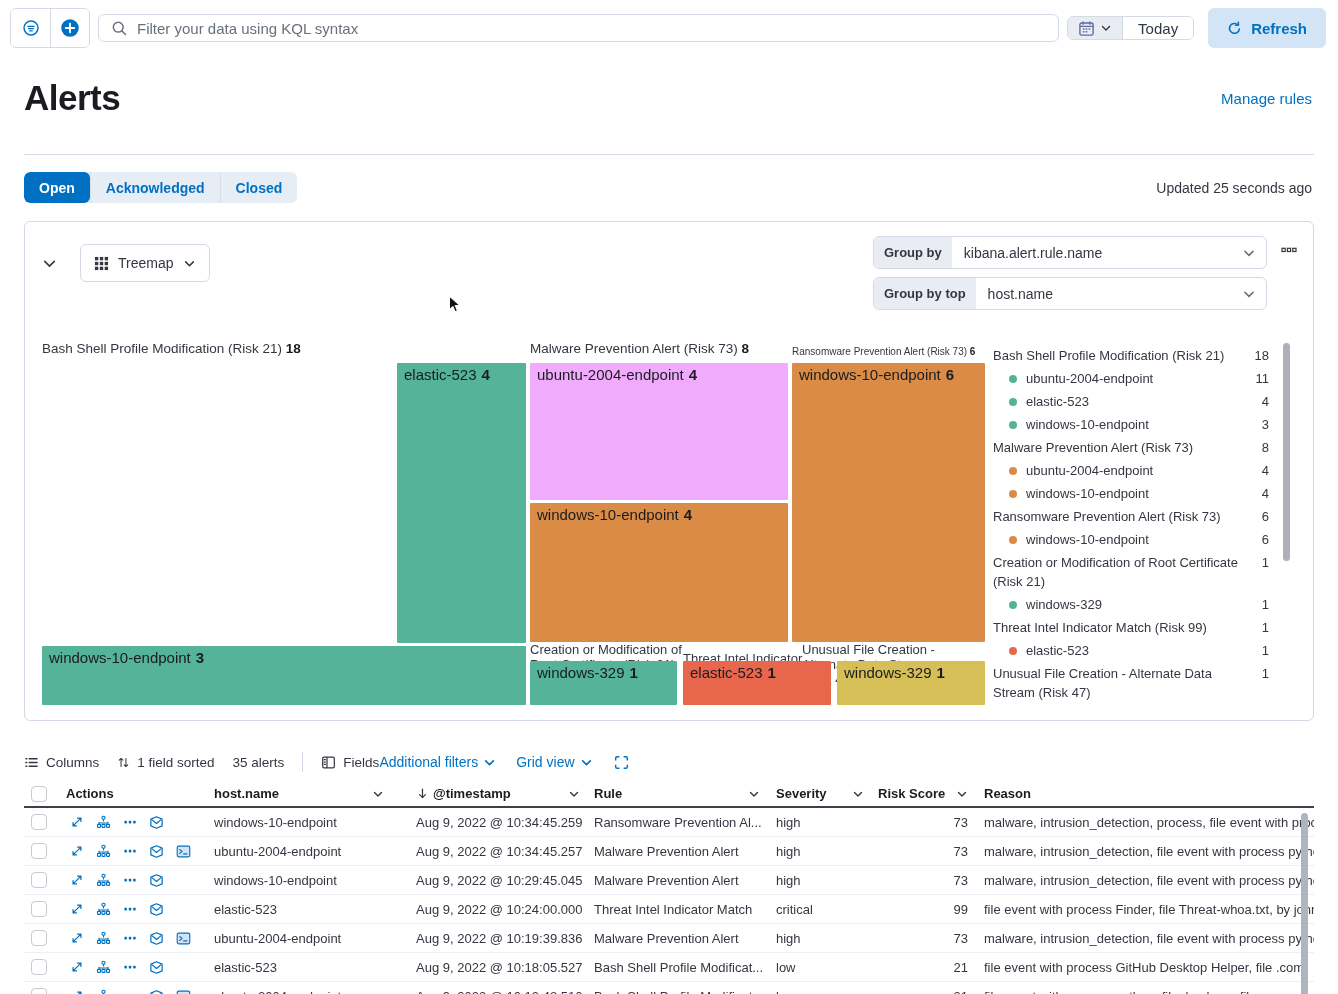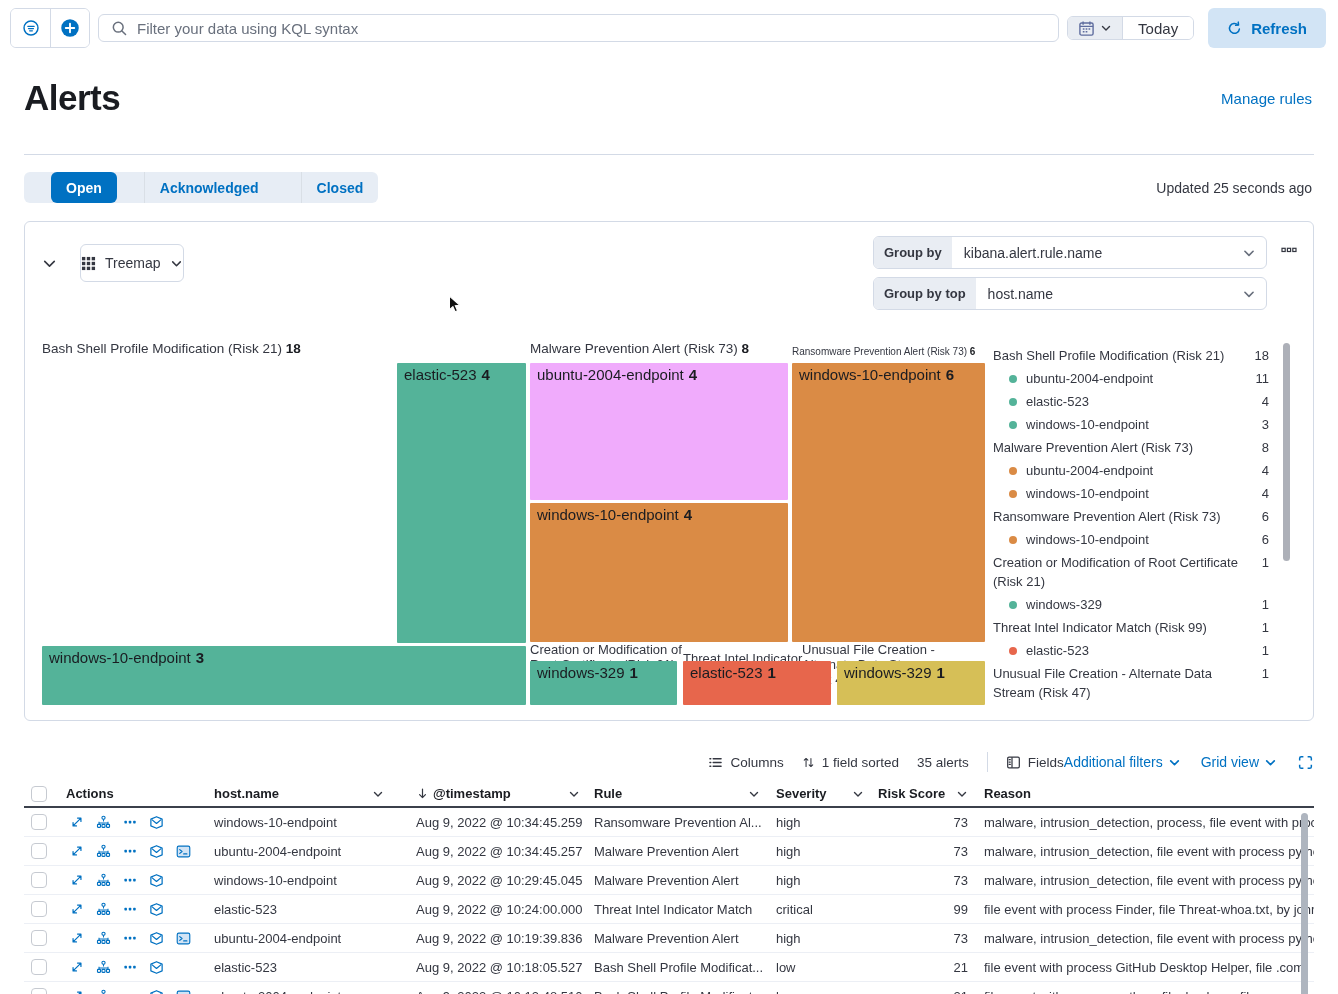--- a/index.html
+++ b/index.html
@@ -24,30 +24,30 @@
 
   
   .pagehead { display:flex; align-items:center; justify-content:space-between; margin:22px 26px 0 24px; }
   .pagehead h1 { font-size:35px; font-weight:700; color:#1A1C21; letter-spacing:-.5px; }
   .link { color:#0071C2; font-size:15px; font-weight:500; cursor:pointer; text-decoration:none; }
   .divider { border-top:1px solid #D3DAE6; margin:36px 24px 0 24px; }
 
   
   .tabsrow { display:flex; align-items:center; justify-content:space-between; margin:17px 26px 0 24px; }
   .tabgroup { display:inline-flex; background:#E7EDF5; border-radius:6px; overflow:hidden; }
-  .tab { height:31px; padding:0 15px; display:flex; align-items:center; font-size:14px; font-weight:600; color:#0071C2; cursor:pointer;margin-left:27px; }
+  .tab { height:31px; padding:0 15px; display:flex; align-items:center; font-size:14px; font-weight:600; color:#0071C2; cursor:pointer; }
   .tab.active { background:#0071C2; color:#fff; border-radius:6px; }
   .tab + .tab { border-left:1px solid rgba(0,0,0,0.06); }
   .updated { font-size:14px; color:#343741; }
 
   
   .card { margin:18px 24px 0 24px; border:1px solid #D3DAE6; border-radius:6px; height:500px; padding:14px 16px; position:relative; }
   .card-controls { display:flex; justify-content:space-between; align-items:flex-start; }
   .ctrl-left { display:flex; align-items:center; gap:22px; padding-top:8px; }
-  .chart-type-btn { display:flex; align-items:center; gap:9px; border:1px solid #D3DAE6; border-radius:6px; height:38px; padding:0 0; background:#fff; font-size:14px; color:#343741; cursor:pointer; }
+  .chart-type-btn { display:flex; align-items:center; gap:9px; border:1px solid #D3DAE6; border-radius:6px; height:38px; padding:0 13px; background:#fff; font-size:14px; color:#343741; cursor:pointer; }
   .ctrl-right { display:flex; gap:14px; align-items:flex-start; }
   .selstack { display:flex; flex-direction:column; gap:8px; }
   .groupsel { width:394px; height:33px; border:1px solid #D3DAE6; border-radius:6px; display:flex; align-items:center; overflow:hidden; background:#fff; }
   .groupsel .glabel { background:#E9EDF3; height:100%; display:flex; align-items:center; padding:0 10px; font-size:13px; font-weight:600; white-space:nowrap; }
   .groupsel .gvalue { flex:1; padding:0 12px; font-size:14px; color:#343741; }
   .groupsel .chev { margin-right:10px; }
 
   .chart-row { position:relative; margin-top:33px; height:366px; }
   .tmap { position:absolute; left:1px; top:0; width:943px; height:364px; }
   .tmap-label { position:absolute; color:#343741; line-height:1.15; }
@@ -61,21 +61,21 @@
   .legend { position:absolute; left:952px; top:1px; width:276px; font-size:13px; }
   .legend-row { display:flex; align-items:flex-start; padding:2px 0; line-height:19px; }
   .legend-row .ltxt { flex:1; display:flex; align-items:flex-start; }
   .legend-row .dot { width:8px; height:8px; border-radius:50%; margin:6px 9px 0 16px; flex:none; }
   .legend-row .lval { min-width:22px; text-align:right; }
   .vscroll { position:absolute; left:1242px; top:0; width:7px; height:362px; }
   .vscroll .thumb { width:7px; height:218px; background:#69707D; opacity:.55; border-radius:4px; }
 
   
   .tablewrap { margin:26px 24px 0 24px; position:relative; }
-  .ttoolbar { display:flex; align-items:center; justify-content:flex-end; height:30px; }
+  .ttoolbar { display:flex; align-items:center; justify-content:flex-start; height:30px; }
   .ttl { display:flex; align-items:center; gap:18px; font-size:13.5px; font-weight:500; color:#343741; }
   .tool { display:flex; align-items:center; gap:7px; cursor:pointer; }
   .vdiv { width:1px; height:20px; background:#D3DAE6; }
   .ttr { display:flex; align-items:center; gap:20px; color:#0071C2; font-size:14px; font-weight:500; }
   .ttr .tool { gap:5px; }
 
   .thead { display:flex; align-items:center; height:27px; margin-top:4px; border-bottom:2px solid #3B404B; font-weight:700; font-size:13px; color:#1A1C21; }
   .trow { display:flex; align-items:center; height:29px; border-bottom:1px solid #ECEFF5; font-size:13px; color:#343741; }
   .cell { display:flex; align-items:center; white-space:nowrap; overflow:hidden; flex:none; }
   .col-select { width:34px; padding-left:7px; }

